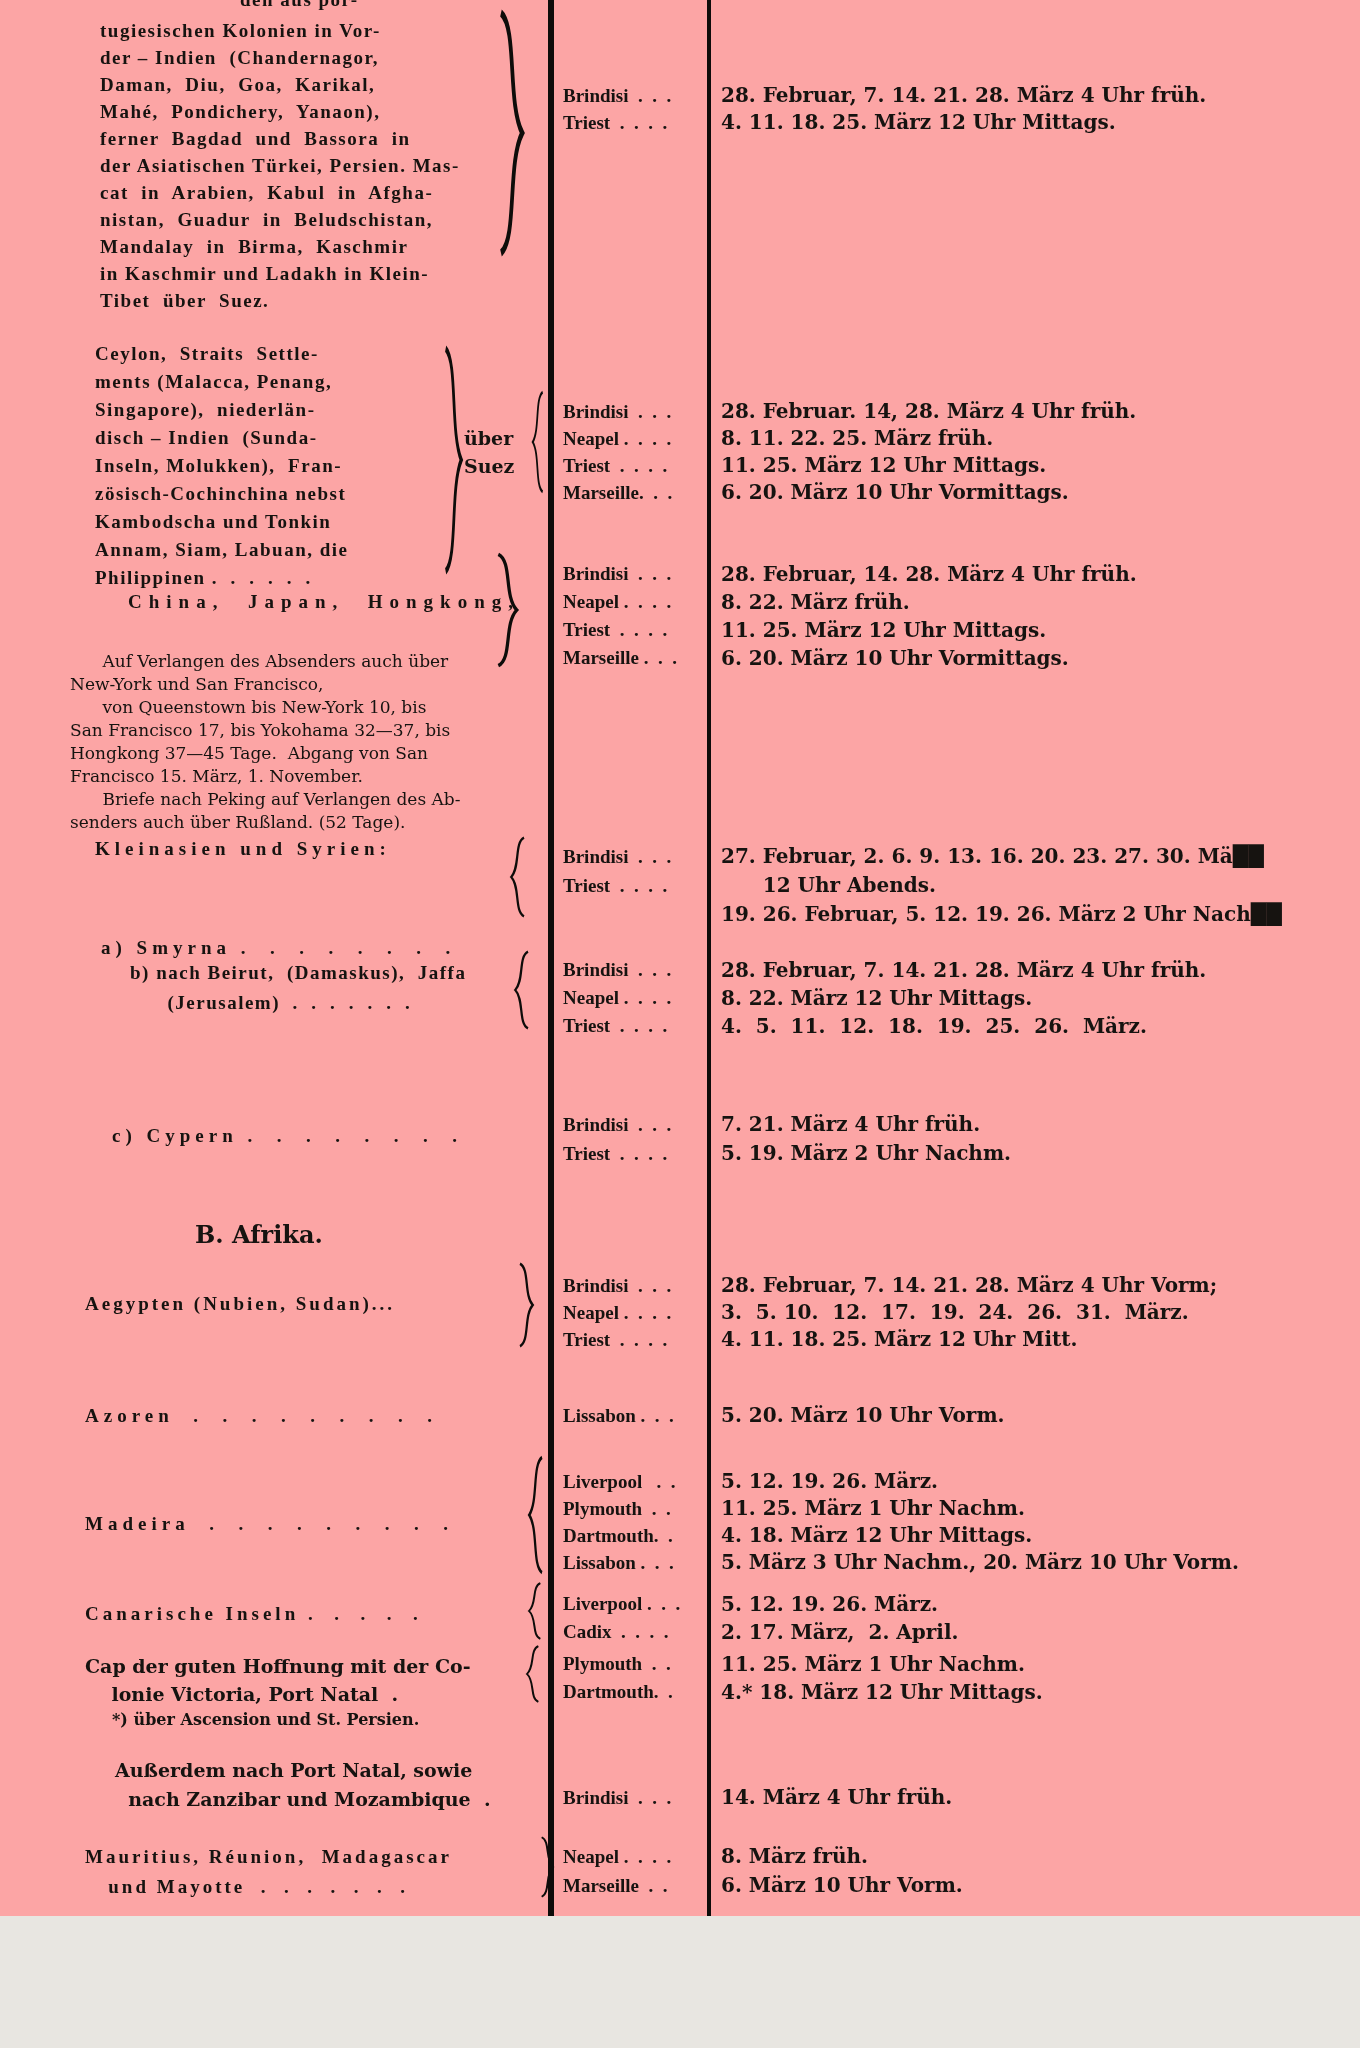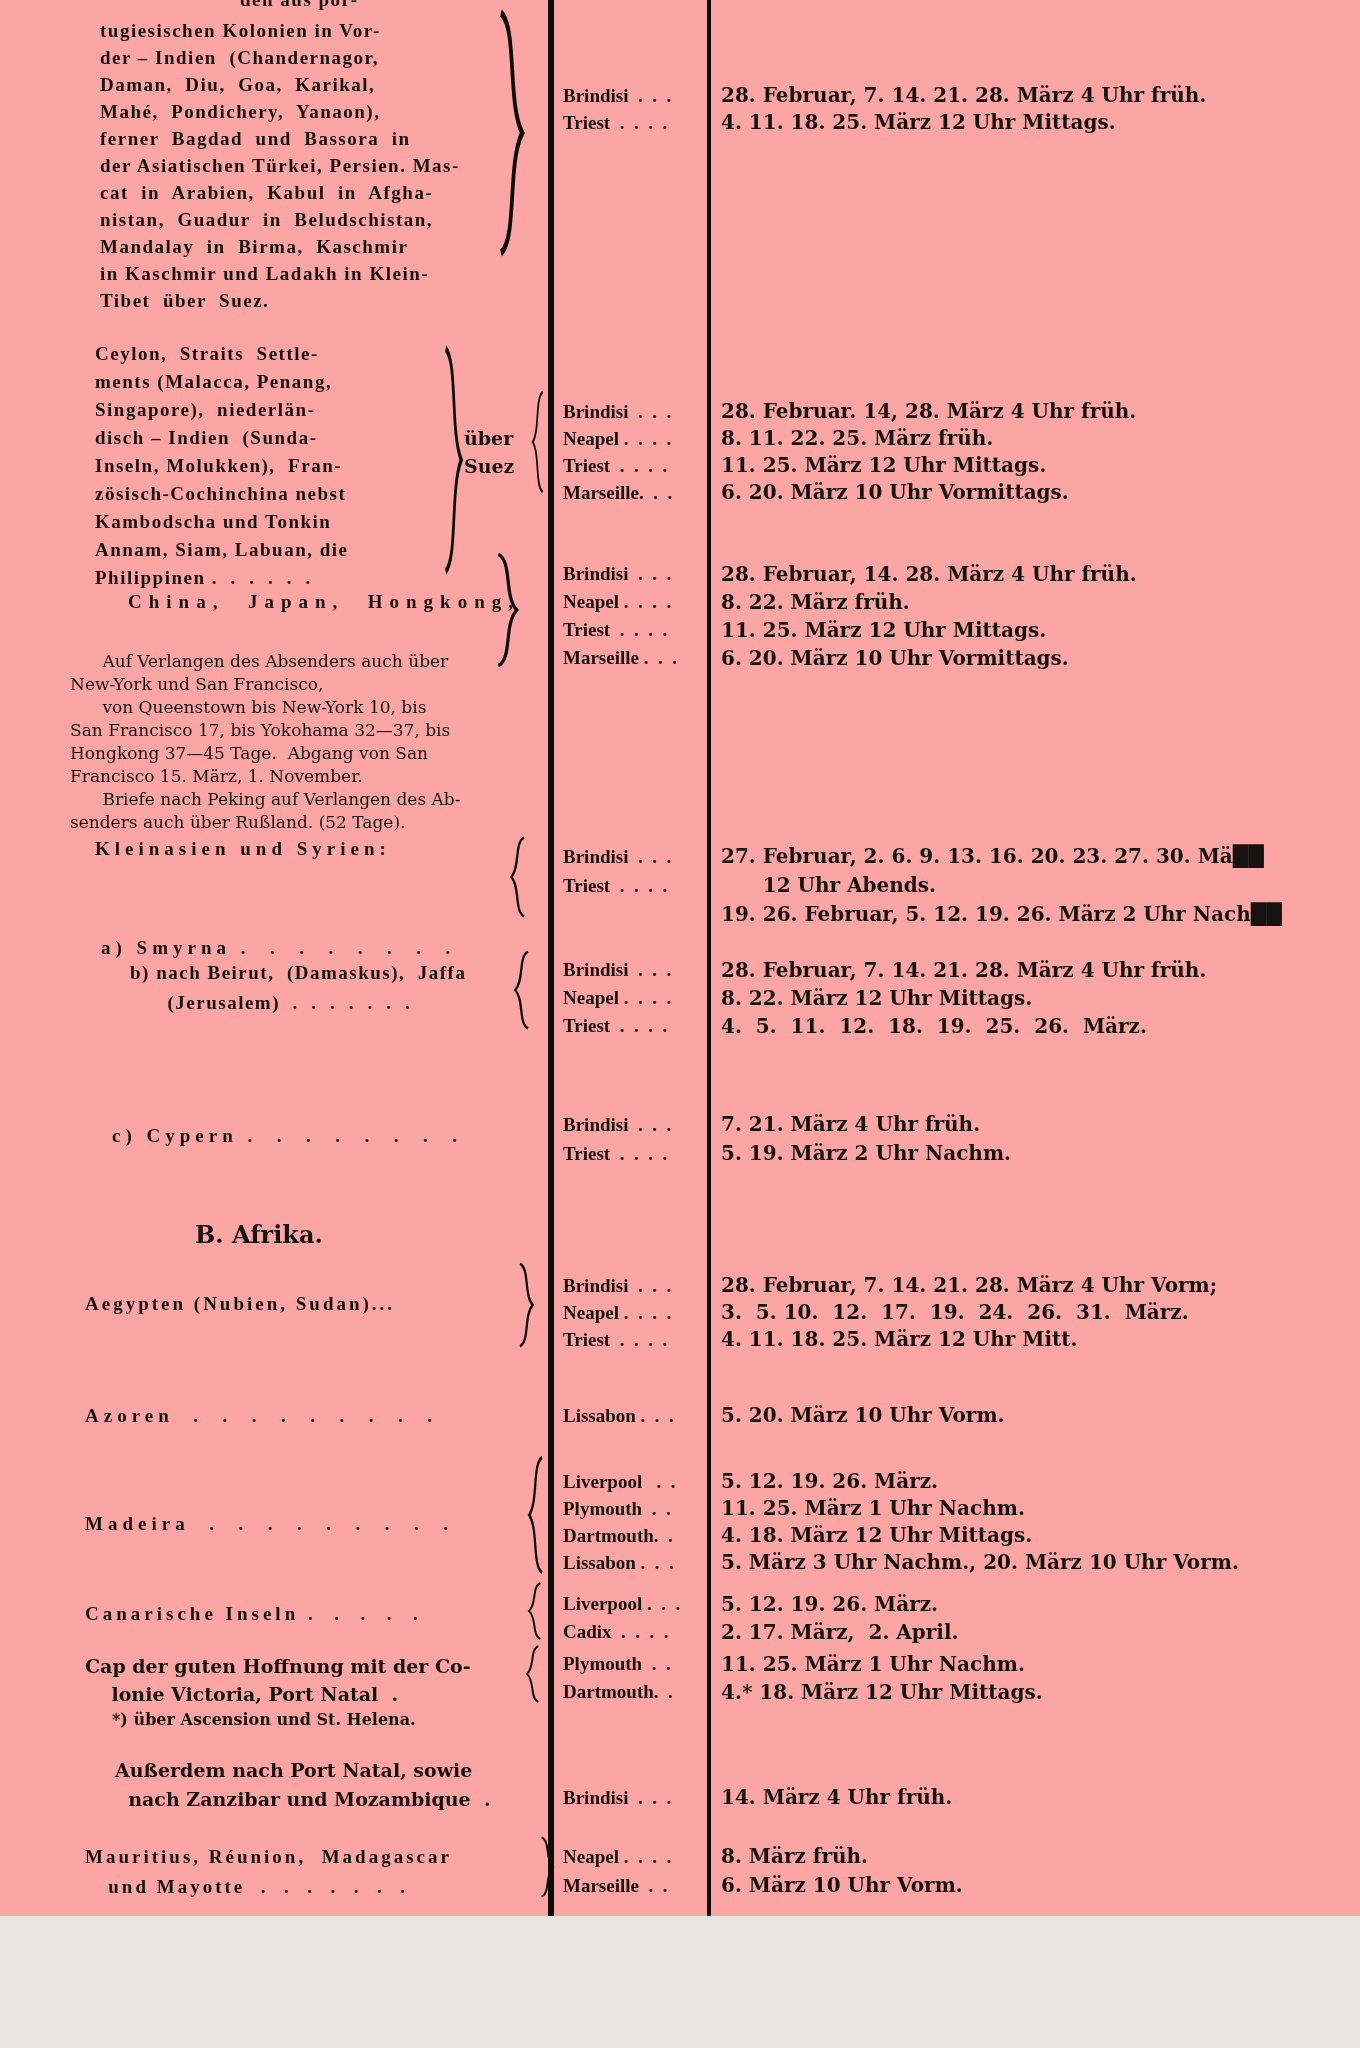--- a/index.html
+++ b/index.html
@@ -315,21 +315,21 @@
         <div>5. 12. 19. 26. März.</div>
         <div>2. 17. März,  2. April.</div>
       </div>
   </section>
 
   <section class="b11">
     <div class="dest fraktur lines">
         <div>Cap der guten Hoffnung mit der Co-</div>
         <div>    lonie Victoria, Port Natal  .</div>
       </div>
-    <div class="footnote">*) über Ascension und St. Helena.</div>
+    <div class="footnote">*) über Ascension und St. Persien.</div>
     <svg class="brace br11 flip" viewBox="0 0 24 100" preserveAspectRatio="none">
         <path d="M4 2 C 17 8, 9 38, 21 50 C 9 62, 17 92, 4 98"></path>
       </svg>
     <div class="ports lines">
         <div>Plymouth  .  .</div>
         <div>Dartmouth.  .</div>
       </div>
     <div class="dates lines">
         <div>11. 25. März 1 Uhr Nachm.</div>
         <div>4.* 18. März 12 Uhr Mittags.</div>

